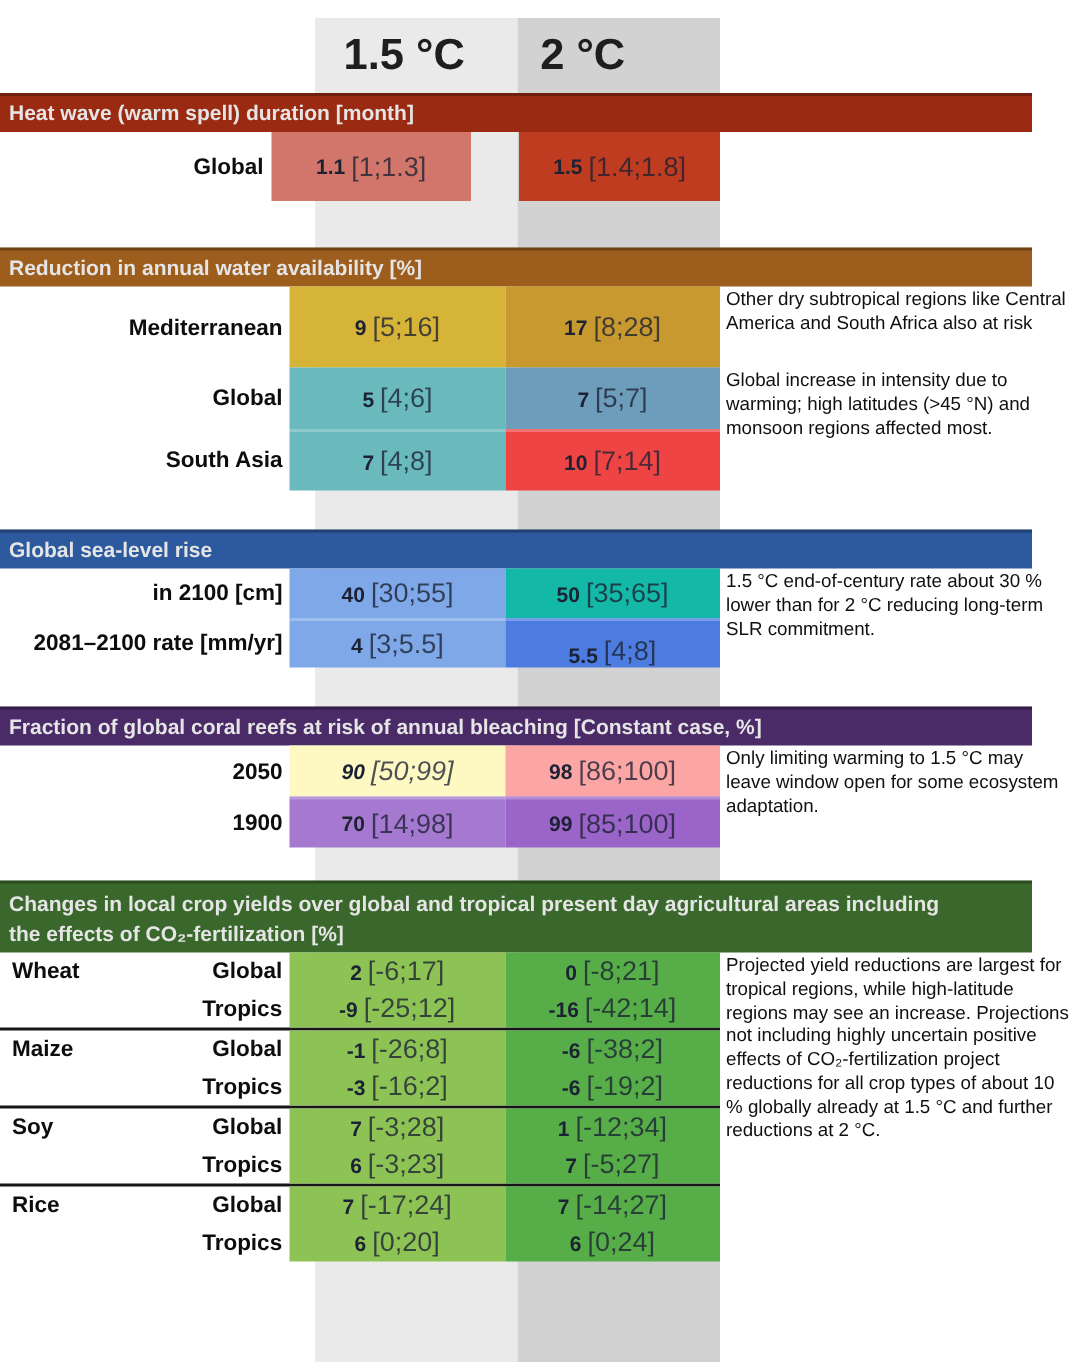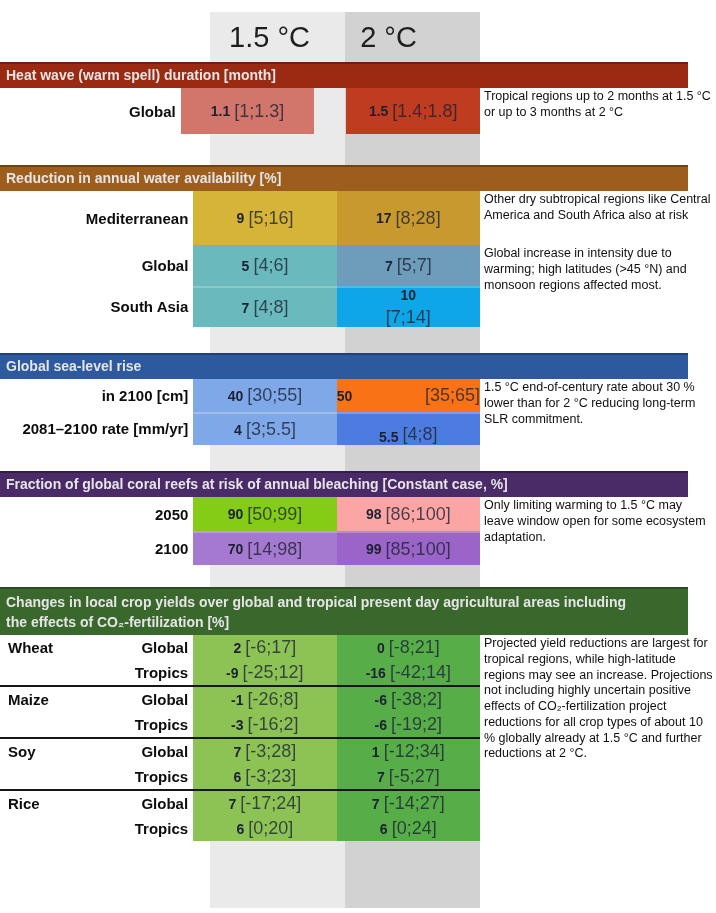--- a/index.html
+++ b/index.html
@@ -10,21 +10,21 @@
     font-family: "Liberation Sans", sans-serif; color: #111;
   }
   .strip { position: absolute; top: 12px; height: 896px; width: 135px; z-index: 0; }
   .strip.s1 { left: 210px; }
   .strip.s2 { left: 345px; }
   .content { position: relative; z-index: 1; padding-top: 12px; }
 
   .colheads { display: flex; height: 50px; }
   .colheads .spacer { width: 210px; }
   .colhead { width: 119px; display: flex; align-items: center; justify-content: center;
-             font-size: 29px; font-weight: normal; color: #1e1e1e; }
+             font-size: 29px; font-weight: bold; color: #1e1e1e; }
 
   .sec-header {
     width: 688px; height: 26px; line-height: 22px; padding-left: 6px;
     border-top: 2px solid rgba(0,0,0,.28);
     color: #e5e5e5; font-weight: bold; font-size: 14px;
     white-space: nowrap; overflow: hidden;
   }
   .sec-header.tall { height: 48px; line-height: 20px; padding: 3px 60px 0 6px;
                      white-space: normal; }
   .mt31 { margin-top: 31px; } .mt39 { margin-top: 39px; }
@@ -88,21 +88,20 @@
           <div class="cell" style="background-color: rgb(210, 117, 106);">
               <span class="v">1.1</span>
               <span class="r">[1;1.3]</span>
             </div>
           <div class="cell" style="background-color: rgb(191, 60, 32); margin-left: 32px;">
               <span class="v">1.5</span>
               <span class="r">[1.4;1.8]</span>
             </div>
         </div>
       </div>
-      <div class="note">Tropical regions up to 2 months at 1.5 °C or up to 3 months at 2 °C</div>
     </div>
 
     <div class="sec-header mt31" style="background-color: rgb(156, 93, 29);">Reduction in annual water availability [%]</div>
     <div class="sec-body">
       <div class="grid">
         <div class="row h54">
           <div class="label">Mediterranean</div>
           <div class="cell" style="background-color: rgb(213, 180, 55);">
               <span class="v">9</span>
               <span class="r">[5;16]</span>
@@ -128,39 +127,39 @@
               <span class="v">7</span>
               <span class="r">[5;7]</span>
             </div>
         </div>
         <div class="row h41 sep">
           <div class="label">South Asia</div>
           <div class="cell" style="background-color: rgb(105, 185, 189);">
               <span class="v">7</span>
               <span class="r">[4;8]</span>
             </div>
-          <div class="cell" style="background-color: #0ea5e9; flex-direction: column;">
+          <div class="cell" style="background-color: #ef4444;">
               <span class="v">10</span>
               <span class="r">[7;14]</span>
             </div>
         </div>
       </div>
       <div class="note">Global increase in intensity due to warming; high latitudes (&gt;45 °N) and monsoon regions affected most.</div>
     </div>
 
     <div class="sec-header mt26" style="background-color: rgb(45, 90, 158);">Global sea-level rise</div>
     <div class="sec-body">
       <div class="grid">
         <div class="row h33">
           <div class="label">in 2100 [cm]</div>
           <div class="cell" style="background-color: rgb(126, 168, 232);">
               <span class="v">40</span>
               <span class="r">[30;55]</span>
             </div>
-          <div class="cell" style="background-color: #f97316; justify-content: space-between;">
+          <div class="cell" style="background-color: #14b8a6;">
               <span class="v">50</span>
               <span class="r">[35;65]</span>
             </div>
         </div>
         <div class="row h33 sep">
           <div class="label">2081–2100 rate [mm/yr]</div>
           <div class="cell" style="background-color: rgb(126, 168, 232);">
               <span class="v">4</span>
               <span class="r">[3;5.5]</span>
             </div>
@@ -171,31 +170,31 @@
         </div>
       </div>
       <div class="note">1.5 °C end-of-century rate about 30 % lower than for 2 °C reducing long-term SLR commitment.</div>
     </div>
 
     <div class="sec-header mt26" style="background-color: rgb(74, 42, 103);">Fraction of global coral reefs at risk of annual bleaching [Constant case, %]</div>
     <div class="sec-body">
       <div class="grid">
         <div class="row h34">
           <div class="label">2050</div>
-          <div class="cell" style="background-color: #84cc16;">
+          <div class="cell" style="background-color: #fef9c3; font-style: italic;">
               <span class="v">90</span>
               <span class="r">[50;99]</span>
             </div>
           <div class="cell" style="background-color: #fca5a5;">
               <span class="v">98</span>
               <span class="r">[86;100]</span>
             </div>
         </div>
         <div class="row h34 sep">
-          <div class="label">2100</div>
+          <div class="label">1900</div>
           <div class="cell" style="background-color: rgb(164, 121, 207);">
               <span class="v">70</span>
               <span class="r">[14;98]</span>
             </div>
           <div class="cell" style="background-color: rgb(154, 100, 200);">
               <span class="v">99</span>
               <span class="r">[85;100]</span>
             </div>
         </div>
       </div>

